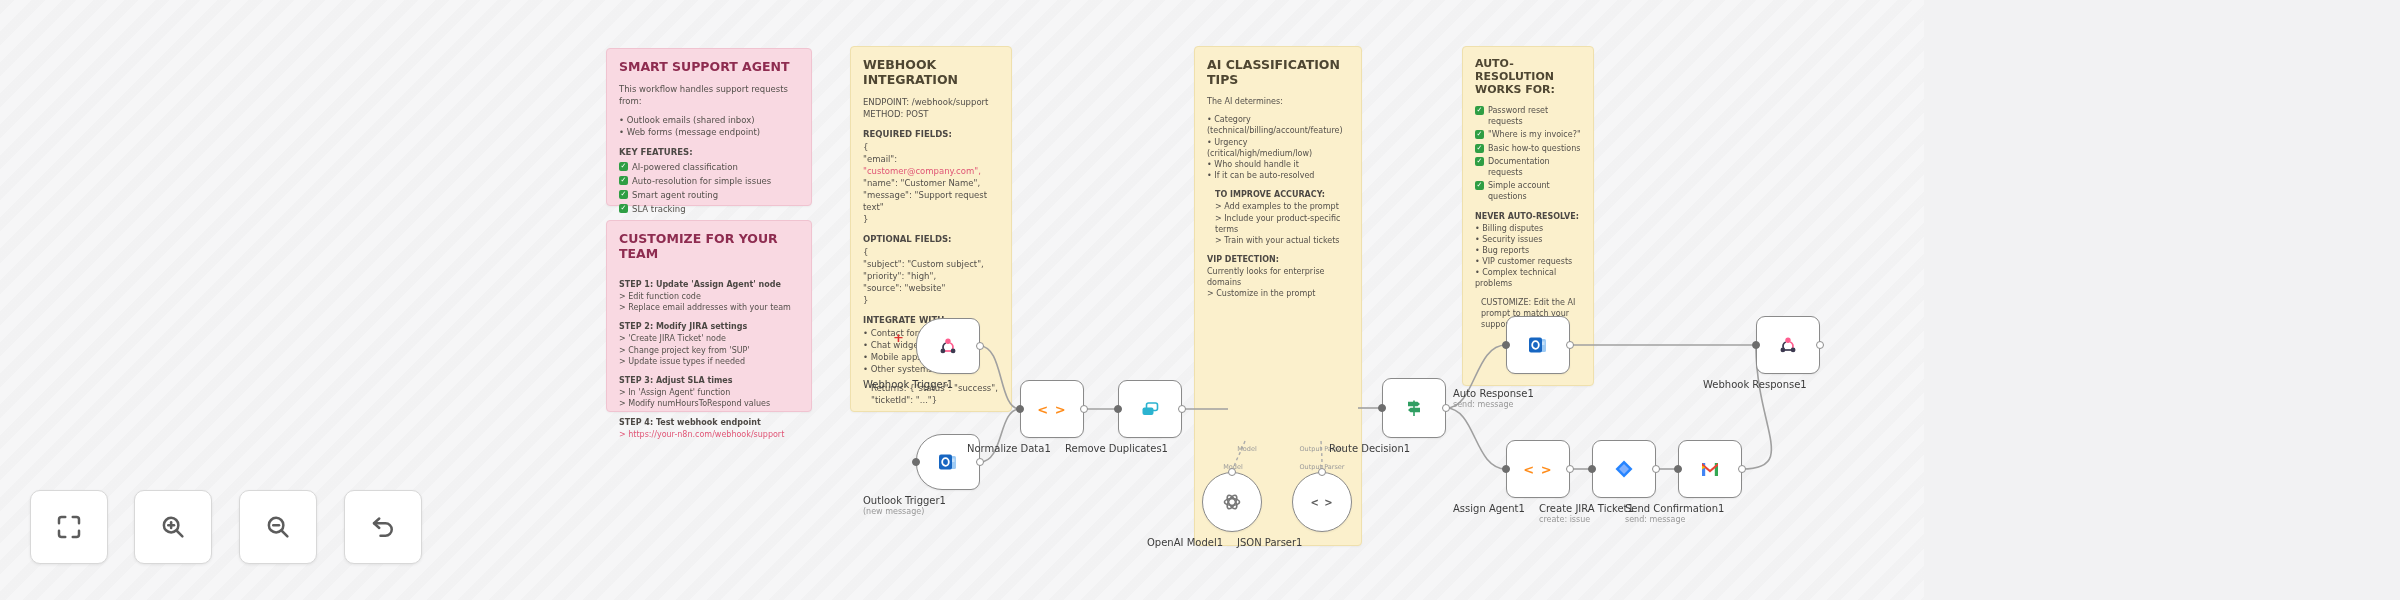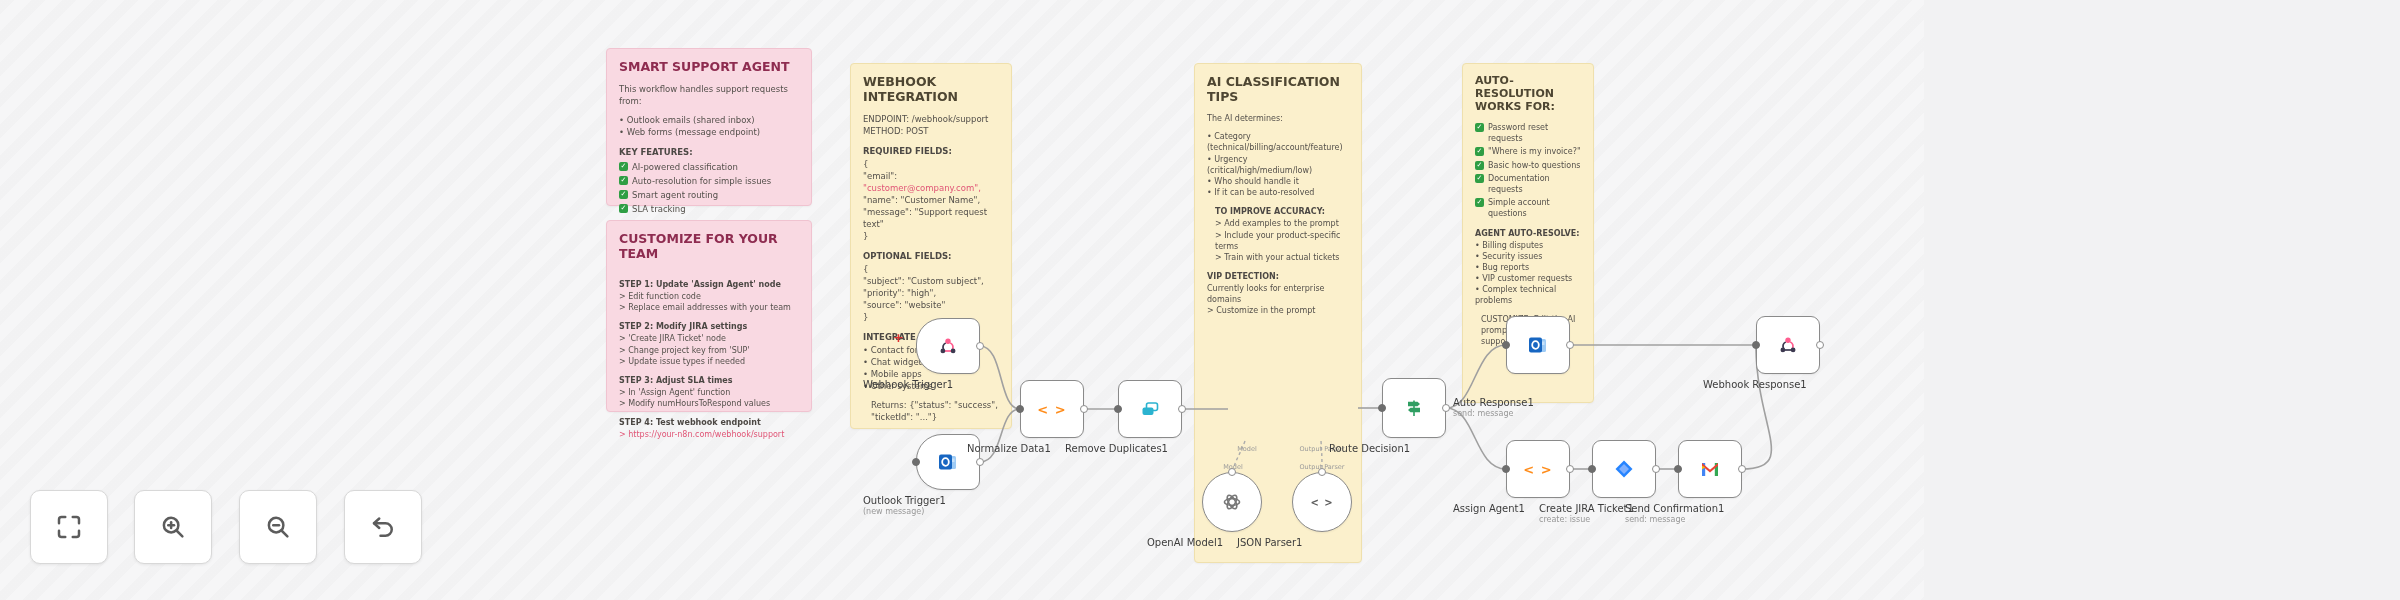--- a/index.html
+++ b/index.html
@@ -4,21 +4,21 @@
 <style>
   html,body{margin:0;padding:0;background:#f2f2f3;}
   #canvas{position:relative;width:1924px;height:600px;overflow:hidden;
     font-family:"DejaVu Sans",sans-serif;
     background:#f6f6f7;
     background-image:repeating-linear-gradient(135deg,rgba(0,0,0,0.014) 0 10px,rgba(255,255,255,0) 10px 22px);}
   
   .note{position:absolute;border-radius:4px;padding:10px 12px;box-sizing:border-box;z-index:1;
     box-shadow:0 1px 2px rgba(0,0,0,.04);}
   .note.pink{background:#f9d9e2;border:1px solid #f0c3d0;}
-  .note.yellow{background:#fbf0cc;border:1px solid #efe0ad;margin-top:17px;}
+  .note.yellow{background:#fbf0cc;border:1px solid #efe0ad;}
   .note-title{font-size:12.5px;font-weight:bold;margin-bottom:9px;}
   .pink .note-title{color:#8e2c50;}
   .yellow .note-title{color:#4e4632;}
   .nline{font-size:8.5px;line-height:1.42;color:#54504b;}
   .small .nline{font-size:8px;line-height:1.4;}
   .nh{font-size:8.5px;font-weight:bold;color:#4c4844;margin-top:8px;line-height:1.5;}
   .small .nh{font-size:8px;}
   .b::before{content:"•  ";color:#54504b;}
   .gap{margin-top:7px;}
   .chk{display:flex;align-items:flex-start;gap:4px;margin-top:2px;}
@@ -154,21 +154,21 @@
         <span>Basic how-to questions</span>
       </div>
     <div class="nline chk">
         <span class="check">✓</span>
         <span>Documentation requests</span>
       </div>
     <div class="nline chk">
         <span class="check">✓</span>
         <span>Simple account questions</span>
       </div>
-    <div class="nh">AGENT AUTO-RESOLVE:</div>
+    <div class="nh">NEVER AUTO-RESOLVE:</div>
     <div class="nline b">Billing disputes</div>
     <div class="nline b">Security issues</div>
     <div class="nline b">Bug reports</div>
     <div class="nline b">VIP customer requests</div>
     <div class="nline b">Complex technical problems</div>
     <div class="nline gap" style="padding-left:6px">CUSTOMIZE: Edit the AI prompt to match your support patterns!</div>
   </div>
 
   <svg id="edges" width="2400" height="600">
     <path d="M980,346 C1004,346 998,409 1020,409"></path>
@@ -258,21 +258,21 @@
   <div class="node" style="left:1506px;top:316px;width:64px;height:58px">
     <svg width="24" height="24" viewBox="0 0 24 24">
       <rect x="9" y="6" width="11" height="13" rx="1.5" fill="#9ecbf5"></rect>
       <rect x="10.5" y="8.5" width="8" height="3.5" fill="#c8e2fa"></rect>
       <rect x="3" y="4.5" width="13" height="15" rx="2" fill="#1766c2"></rect>
       <ellipse cx="9.5" cy="12" rx="3.3" ry="3.8" fill="none" stroke="#ffffff" stroke-width="1.8"></ellipse>
     </svg>
     <span class="port in"></span>
     <span class="port out"></span>
   </div>
-  <div class="node-label" style="left:1453px;top:397px">
+  <div class="node-label" style="left:1453px;top:388px">
     <div>Auto Response1</div>
     <div class="node-sub">send: message</div>
   </div>
 
   <div class="node" style="left:1756px;top:316px;width:64px;height:58px">
     <svg width="24" height="24" viewBox="0 0 24 24">
       <path d="M9.8 8.9 C7.4 10.4 6.5 13 7.5 15.2" stroke="#3d3950" stroke-width="1.7" fill="none"></path>
       <path d="M14.2 8.9 C16.6 10.4 17.5 13 16.5 15.2" stroke="#ff5d8f" stroke-width="1.7" fill="none"></path>
       <path d="M8.6 17 H15.4" stroke="#3d3950" stroke-width="1.7" fill="none"></path>
       <circle cx="12" cy="7.2" r="2.7" fill="#ff5d8f"></circle>

